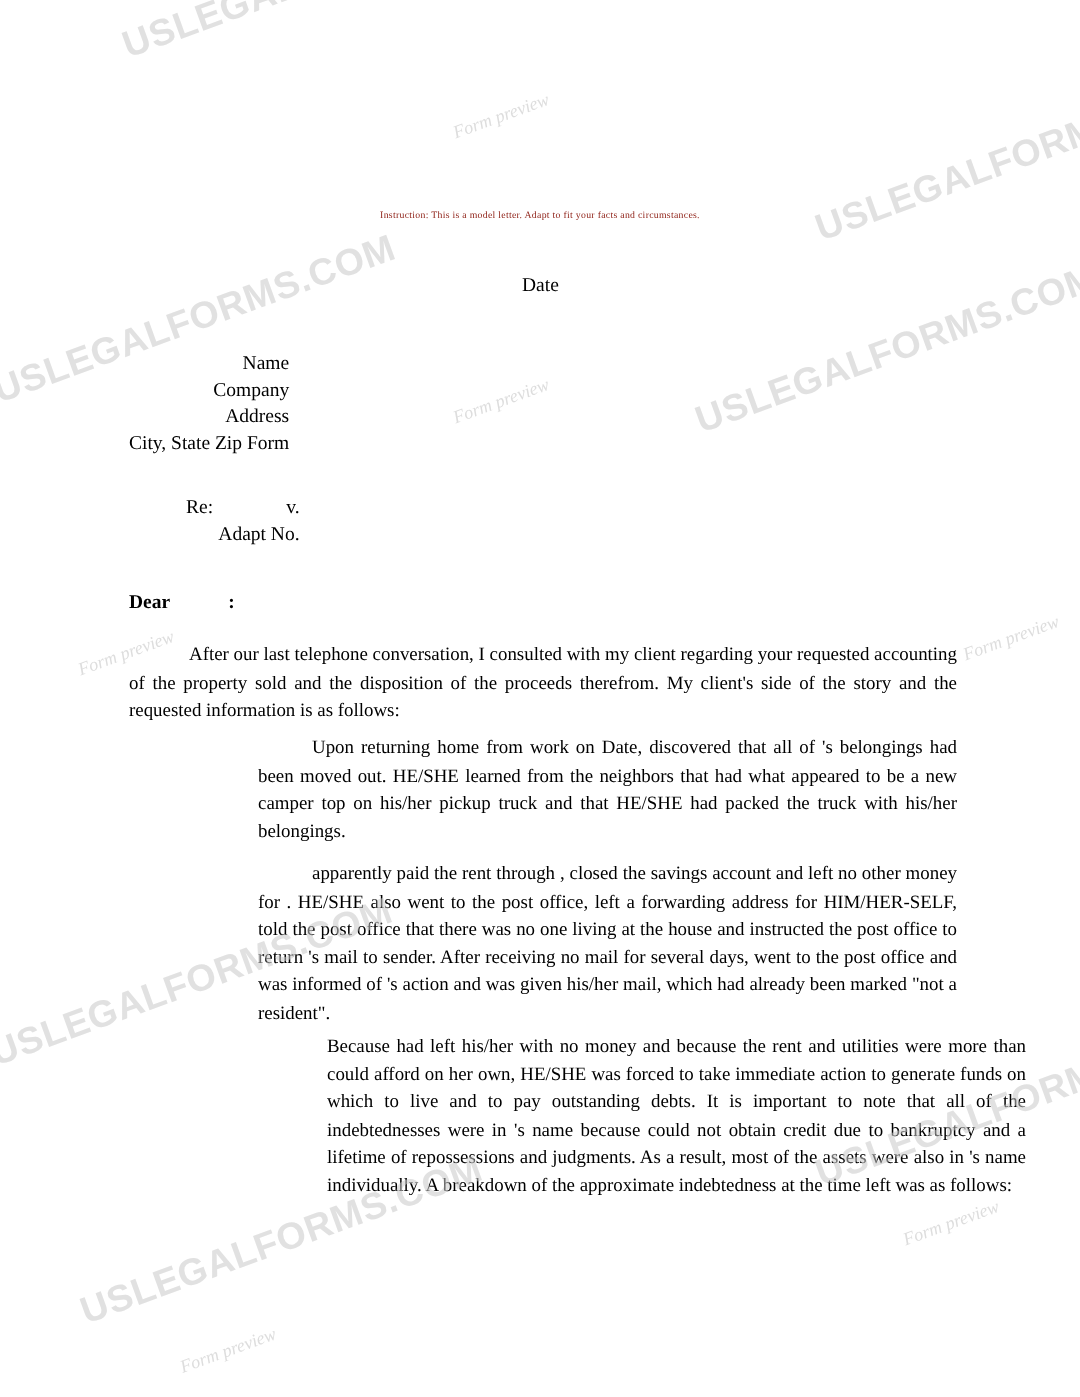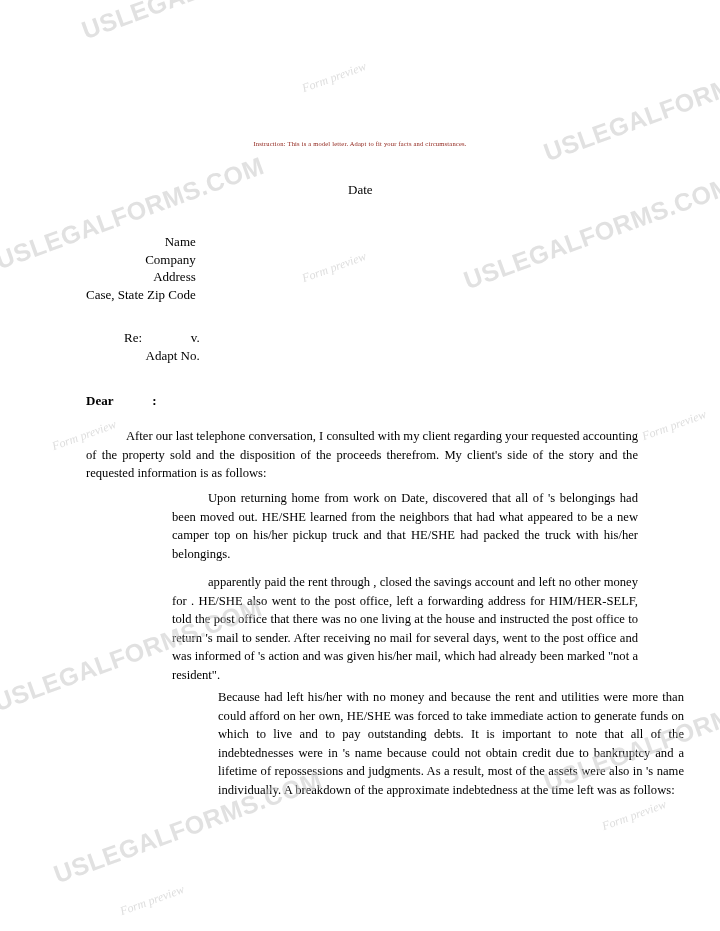--- a/index.html
+++ b/index.html
@@ -156,21 +156,21 @@
   <div id="doc">
 
     <div class="instruction">Instruction:  This is a model letter.  Adapt to fit your facts and circumstances.</div>
 
     <div class="date-line">Date</div>
 
     <div class="addr-block">
       <div>Name</div>
       <div>Company</div>
       <div>Address</div>
-      <div>Case, State   Zip Code</div>
+      <div>City, State   Zip Form</div>
     </div>
 
     <div class="re-block">
       <span class="re-row">Re:               v.</span>
       <span class="re-row">         Adapt No.</span>
     </div>
 
     <div class="salutation">Dear            :</div>
 
     <div class="para para2">

